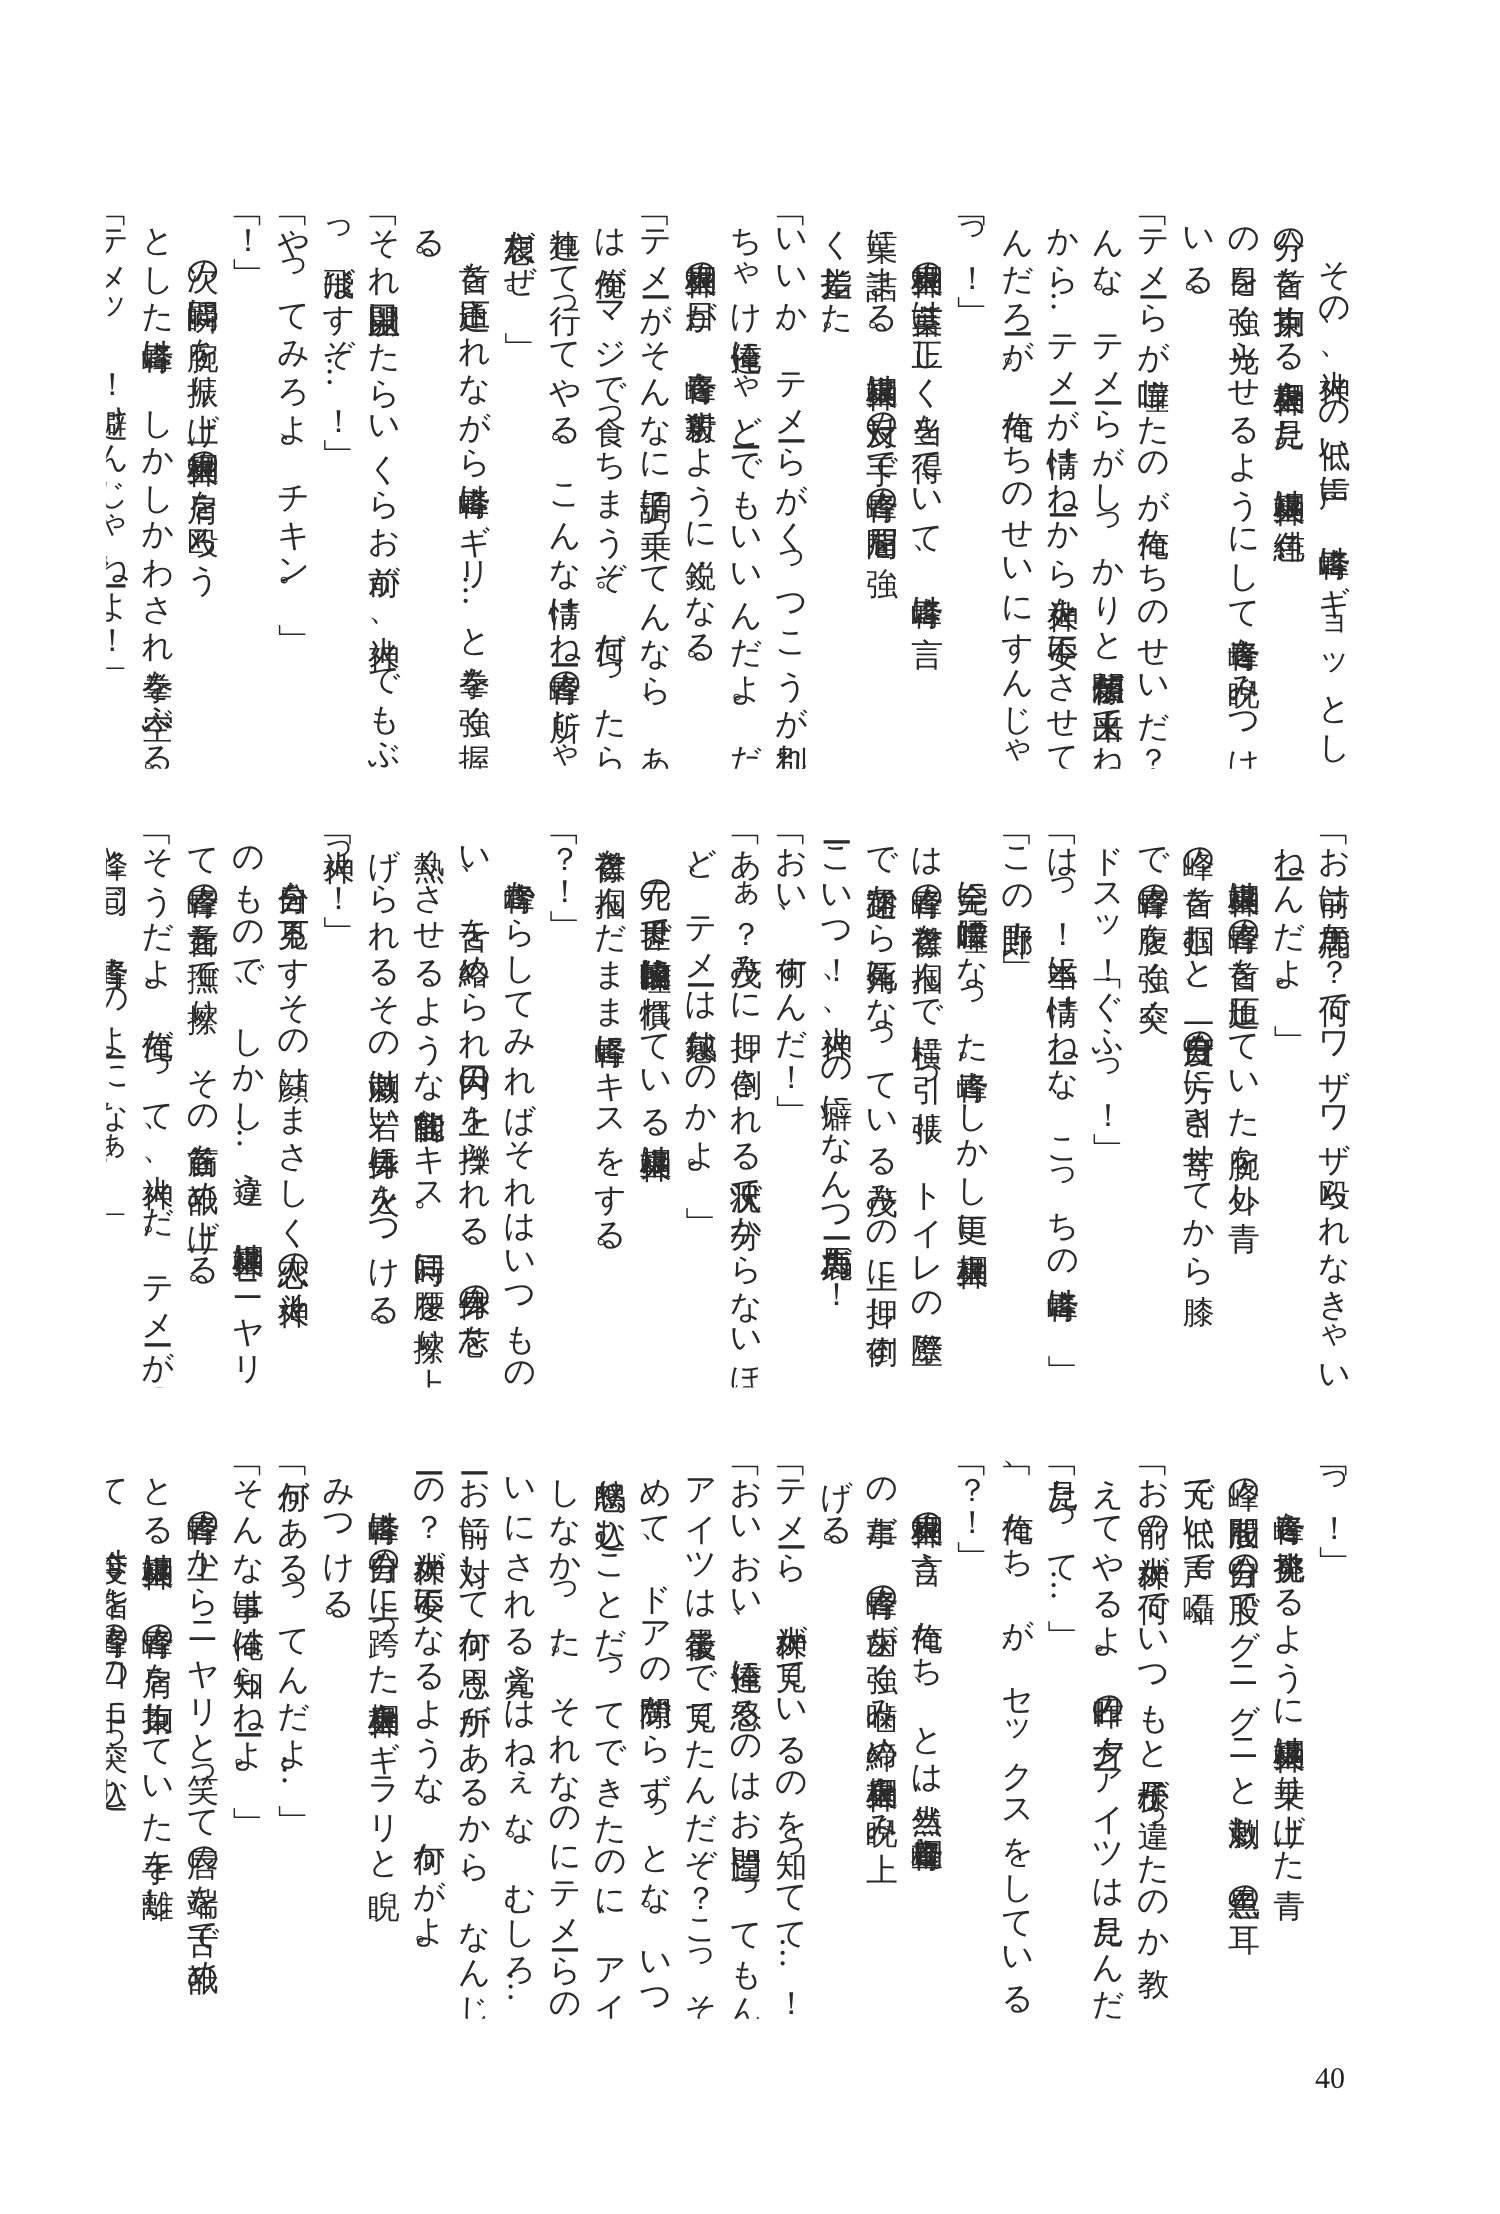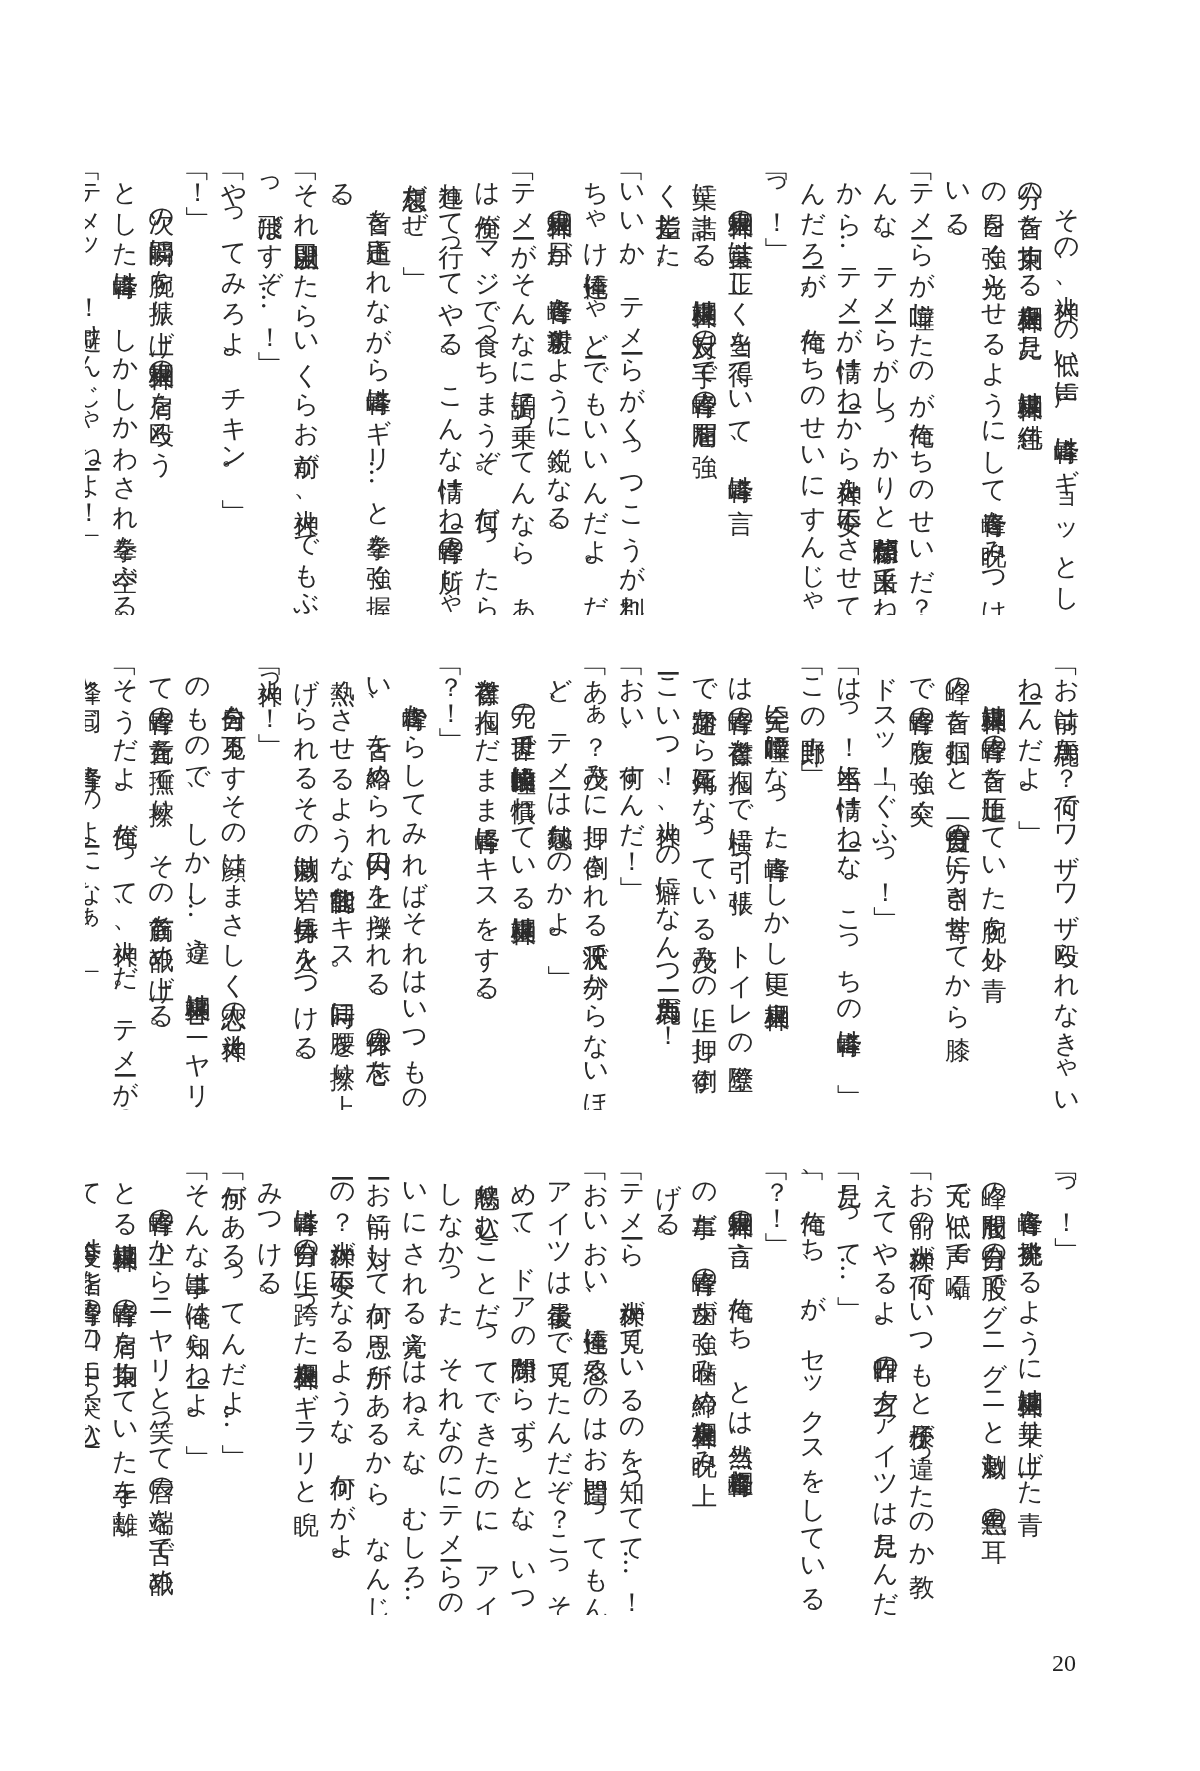--- a/index.html
+++ b/index.html
@@ -118,14 +118,14 @@
       <p class="col">ーお前に対して何か思う所があるから、なんじゃね</p>
       <p class="col">ーの？火神が不安になるような、何かがよ。</p>
       <p class="col">　青峰は自分の上に跨った桐皇火神をギラリと睨</p>
       <p class="col">みつける。</p>
       <p class="col">「何があるってんだよ…」</p>
       <p class="col">「そんな事は俺は知らねーよ。」</p>
       <p class="col">　青峰の上からニヤリと笑って唇の端を舌で舐め</p>
       <p class="col">とる桐皇火神は、青峰の肩を拘束していた手を離し</p>
       <p class="col">て、今度は指を青峰の口の中に突っ込む。</p>
     </div>
-  <div class="page-number">20</div>
+  <div class="page-number">40</div>
 </div>
 
 </body></html>

